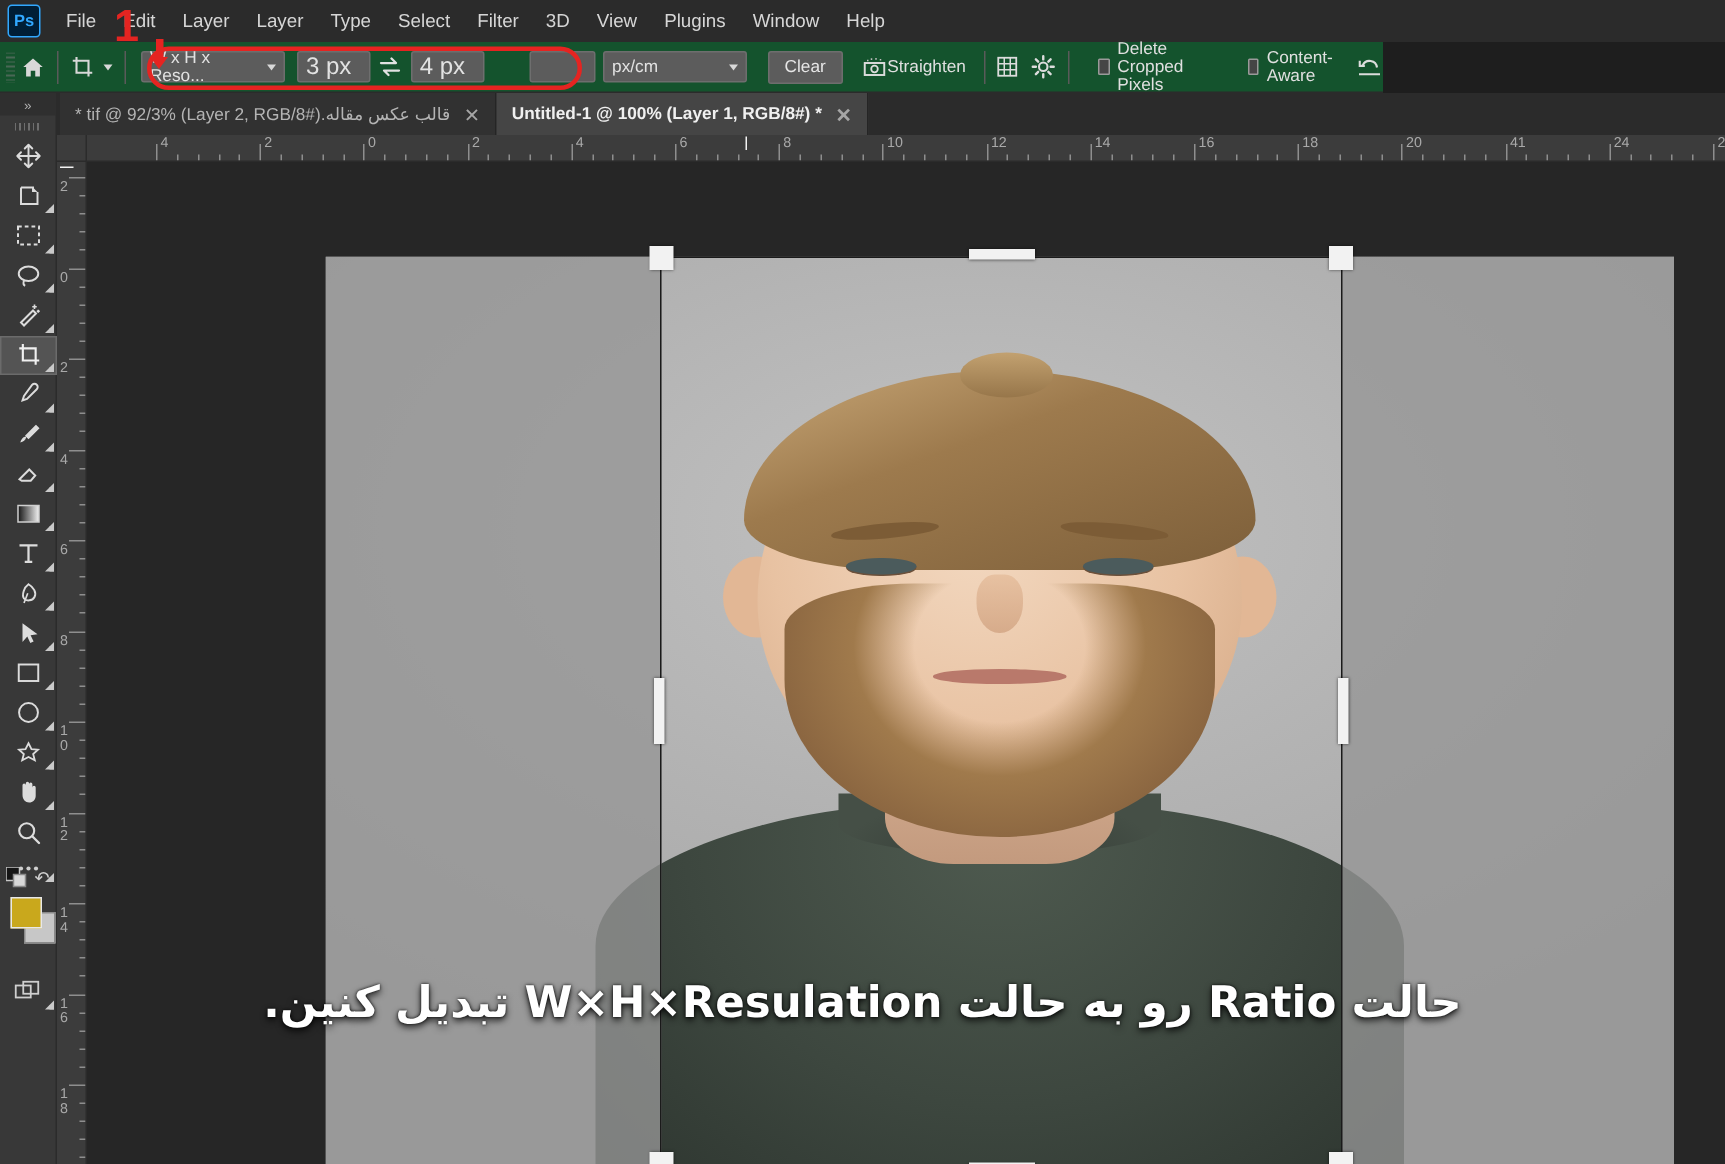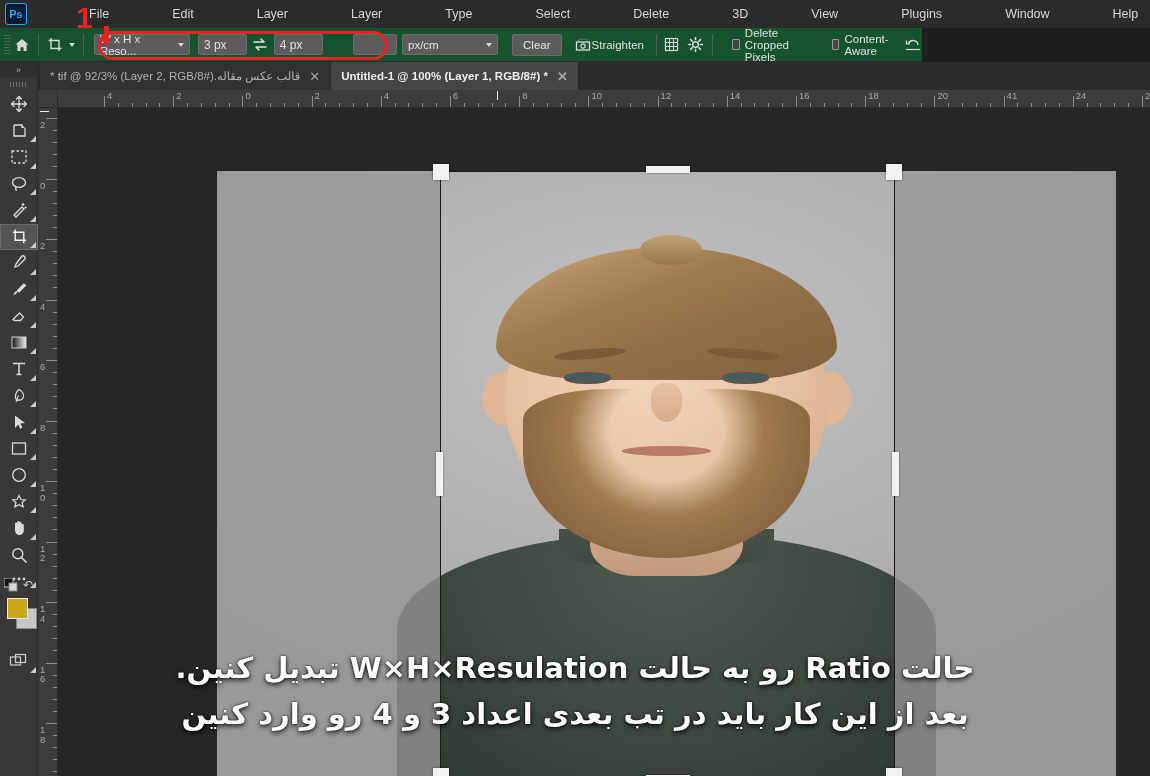--- a/index.html
+++ b/index.html
@@ -7,21 +7,21 @@
     width: 1150px; height: 776px;
     overflow: hidden;
     background: #1e1e1e;
     font-family: "Liberation Sans", sans-serif;
   }
   #app { position: relative; width: 1150px; height: 776px; }
 
   
   .menubar {
     position: absolute; left: 0; top: 0; width: 1150px; height: 28px;
-    background: #2b2b2b; display: flex; align-items: center; gap: 45px;
+    background: #2b2b2b; display: flex; align-items: center;
   }
   .ps-logo {
     width: 22px; height: 22px; margin-left: 5px; margin-right: 8px;
     background: #001e36; border: 1px solid #31a8ff; border-radius: 3px;
     color: #31a8ff; font-size: 11px; font-weight: bold;
     display: flex; align-items: center; justify-content: center;
     font-family: "Liberation Sans", sans-serif;
   }
   .menu-item {
     color: #d6d6d6; font-size: 12.5px; padding: 4px 9px; white-space: nowrap;
@@ -44,21 +44,21 @@
     display: flex; align-items: center; gap: 3px; padding: 0 2px;
   }
   .ob-dropdown {
     height: 21px; min-width: 96px; background: #5c5c5c; border: 1px solid #6e6e6e;
     border-radius: 2px; color: #e2e2e2; font-size: 11.5px;
     display: flex; align-items: center; padding: 0 5px; gap: 4px;
     justify-content: space-between;
   }
   .ob-field {
     height: 21px; width: 70px; background: #5c5c5c; border: 1px solid #6e6e6e;
-    border-radius: 2px; color: #e2e2e2; font-size: 12px;
+    border-radius: 2px; color: #e2e2e2; font-size: 16px;
     display: flex; align-items: center; padding: 0 5px; text-align: center;
   }
   .ob-field.blank { width: 58px; }
   .ob-btn {
     height: 22px; background: #5c5c5c; border: 1px solid #6e6e6e; border-radius: 2px;
     color: #e6e6e6; font-size: 11.5px; padding: 0 10px;
     display: flex; align-items: center;
   }
   .ob-label { color: #e0e0e0; font-size: 11.5px; }
   .ob-check { display: flex; align-items: center; gap: 5px; }
@@ -245,21 +245,21 @@
 <div id="app">
 
   <div class="menubar">
     <div class="ps-logo">Ps</div>
     <div class="menu-item">File</div>
     <div class="menu-item">Edit</div>
     <div class="menu-item">Layer</div>
     <div class="menu-item">Layer</div>
     <div class="menu-item">Type</div>
     <div class="menu-item">Select</div>
-    <div class="menu-item">Delete</div>
+    <div class="menu-item">Filter</div>
     <div class="menu-item">3D</div>
     <div class="menu-item">View</div>
     <div class="menu-item">Plugins</div>
     <div class="menu-item">Window</div>
     <div class="menu-item">Help</div>
   </div>
 
   <div class="optionsbar">
     <div class="grip"></div>
 
@@ -745,16 +745,15 @@
       <div class="crop-handle ch-vmid" style="left:-5px;top:280px;"></div>
       <div class="crop-handle ch-vmid" style="right:-5px;top:280px;"></div>
       <div class="crop-handle ch-corner" style="left:-8px;bottom:-8px;"></div>
       <div class="crop-handle ch-hmid" style="left:205px;bottom:-6px;"></div>
       <div class="crop-handle ch-corner" style="right:-8px;bottom:-8px;"></div>
     </div>
   </div>
 
   <div class="caption">
     <div class="caption-line">حالت Ratio رو به حالت W×H×Resulation تبدیل کنین.</div>
-    <div class="caption-line">بعد از این کار باید در تب بعدی اعداد 3 و 4 رو وارد کنین</div>
   </div>
 
 </div>
 
 </body></html>

